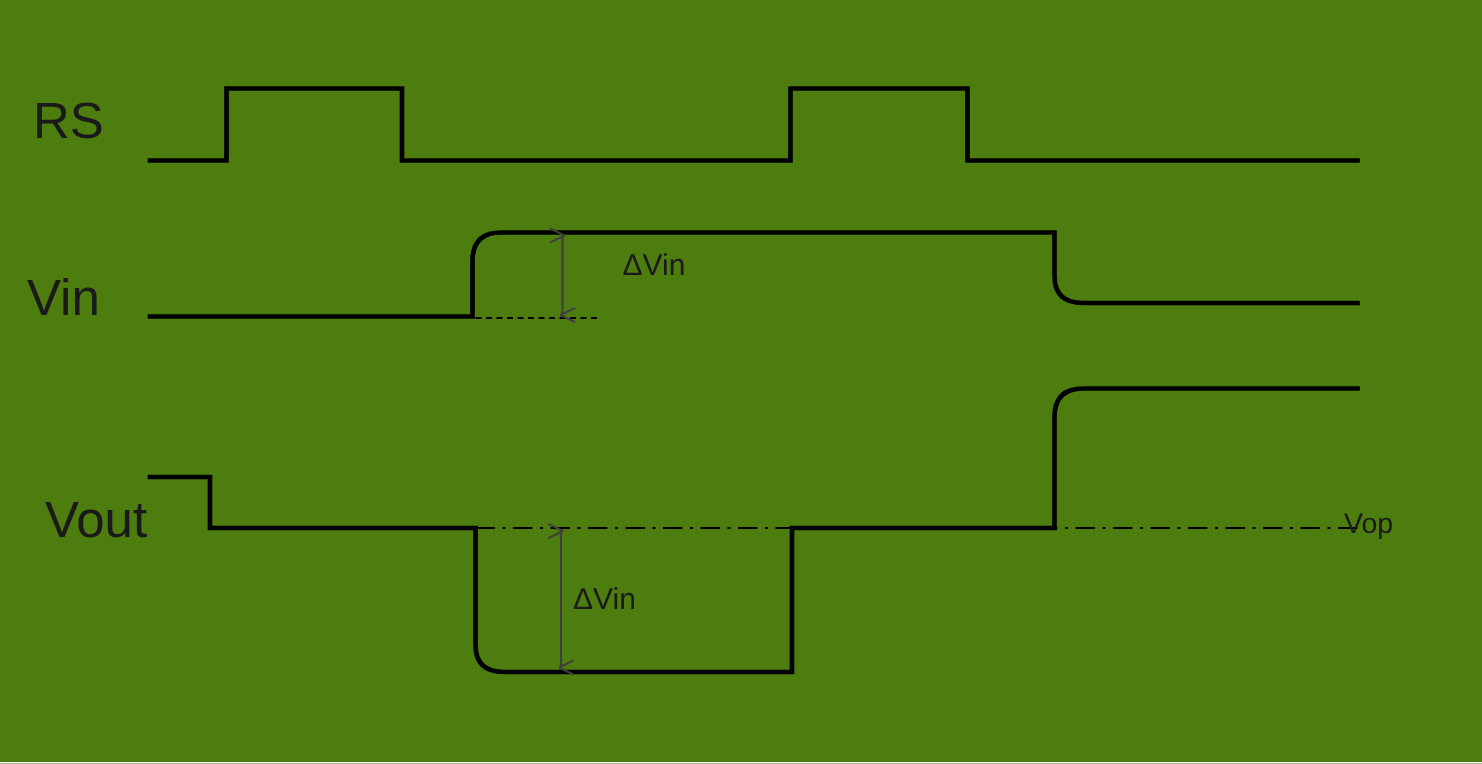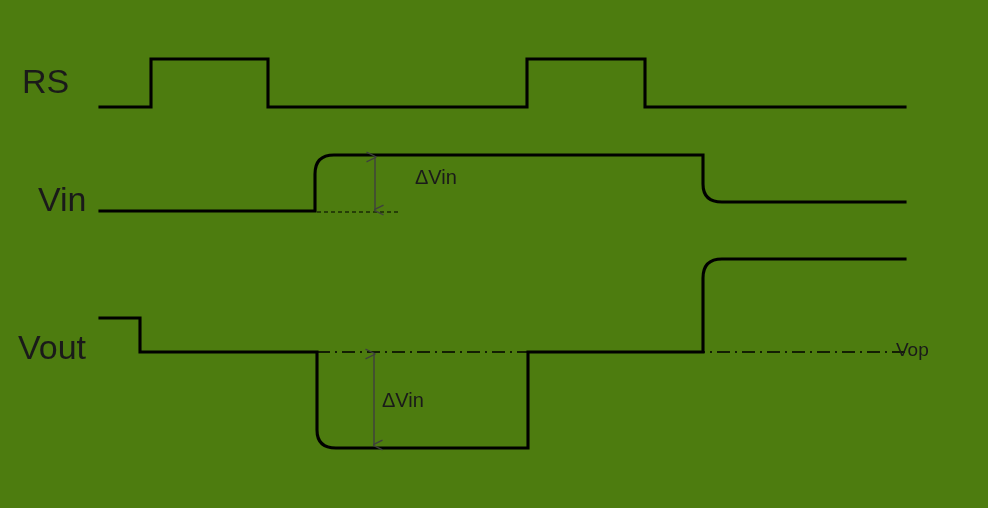--- a/index.html
+++ b/index.html
@@ -28,22 +28,22 @@
   }
   .sig-label {
     position: absolute;
     font-family: "Liberation Sans", sans-serif;
     font-weight: 400;
     color: #1a1a1a;
     white-space: nowrap;
     line-height: 1;
   }
   #label-rs    { left: 22px;  top: 64px;  font-size: 34px; }
-  #label-vin   { left: 18px;  top: 182px; font-size: 34px; margin-left: 20px; }
-  #label-vout  { left: 18px;  top: 330px; font-size: 34px; }
+  #label-vin   { left: 18px;  top: 182px; font-size: 34px; }
+  #label-vout  { left: 30px;  top: 330px; font-size: 34px; }
   .delta-label {
     position: absolute;
     font-family: "Liberation Sans", sans-serif;
     font-size: 20px;
     color: #1a1a1a;
     white-space: nowrap;
     line-height: 1;
   }
   #label-dvin  { left: 372px; top: 167px; margin-left: 43px; }
   #label-dvout { left: 382px; top: 390px; }

